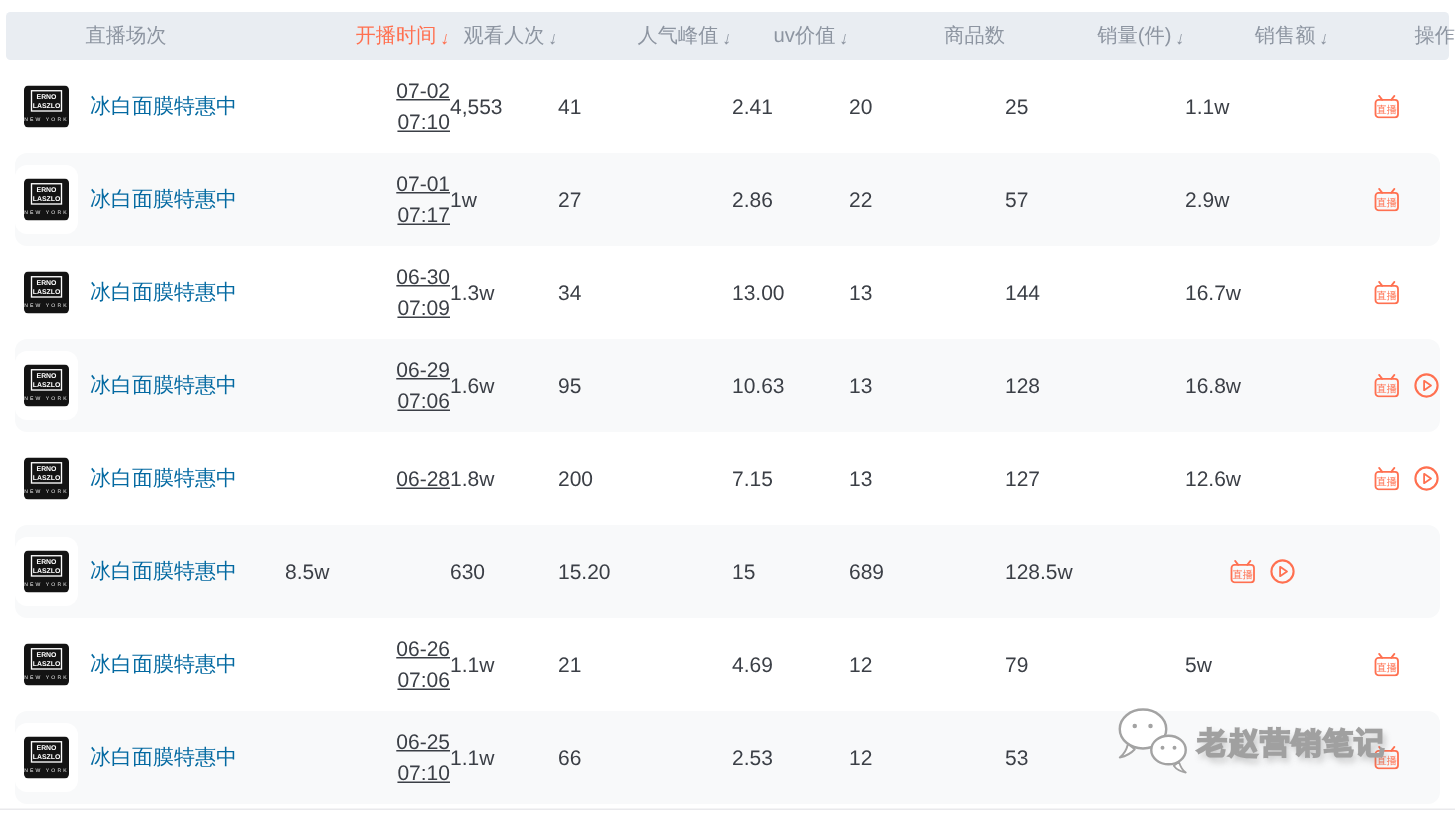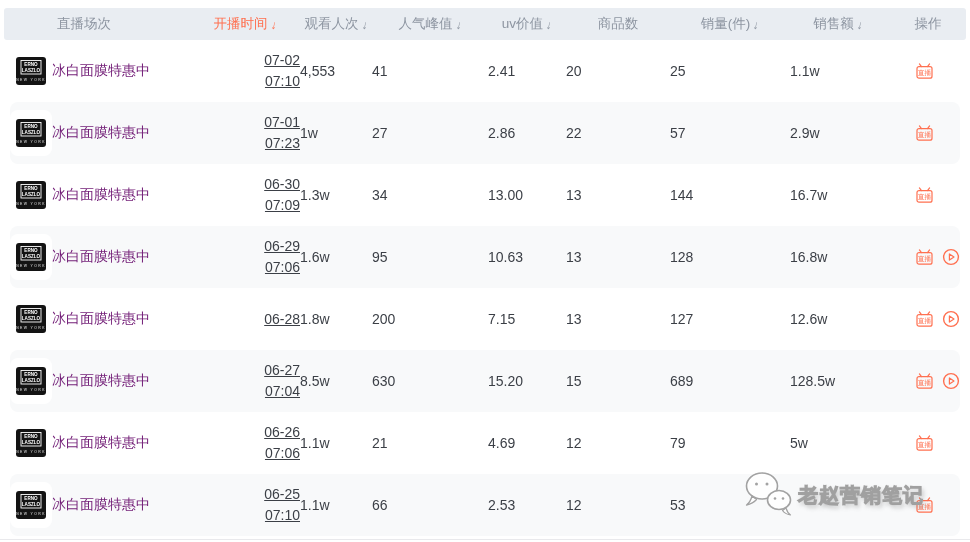--- a/index.html
+++ b/index.html
@@ -14,21 +14,21 @@
   .thead {
     position:relative; height:36px; margin-top:4px;
     display:grid; grid-template-columns:190px 110px 72px 116px 78px 104px 120px 96px 84px;
     align-items:center;
   }
   .thead::before {
     content:""; position:absolute; left:4px; right:4px; top:4px; bottom:0;
     background:var(--header-bg,#e9edf2); border-radius:3px;
   }
   .th {
-    position:relative; z-index:1; display:flex; align-items:center; justify-content:center;
+    position:relative; z-index:1; display:flex; align-items:center; justify-content:flex-end;
     font-size:13.5px; color:var(--header-text,#8d95a1); padding-top:4px; white-space:nowrap;
   }
   .th.col-session { justify-content:flex-start; padding-left:57px; }
   .th.active, .th.active .sort-arrow { color:var(--accent,#ff7050); }
   .sort-arrow { font-size:12px; margin-left:3px; display:inline-block; transform:skewX(-12deg); position:relative; top:1px; }
 
   
   .tbody { position:relative; }
   .tr {
     position:relative; height:62px;
@@ -39,21 +39,21 @@
     content:""; position:absolute; left:10px; right:10px; top:0; bottom:0;
     background:var(--stripe-bg,#f8f9fa); border-radius:8px;
   }
   .td { position:relative; z-index:1; font-size:14px; color:var(--body-text,#3b3f46); }
   .td.num { text-align:left; }
   .td-session { display:flex; align-items:center; padding-left:10px; }
   .thumb-card {
     width:42px; height:46px; background:#fff; border-radius:8px;
     display:flex; align-items:center; justify-content:center; flex:0 0 auto;
   }
-  .session-title { margin-left:0; color:#701a75; white-space:nowrap; }
+  .session-title { margin-left:8px; color:#0369a1; white-space:nowrap; }
   .td-time { text-align:right; line-height:21px;text-decoration:underline; }
 
   .td-ops { display:flex; align-items:center; padding-left:30px; gap:9px; }
   .icon-btn { display:inline-flex; cursor:pointer; }
 
   
   .watermark {
     position:absolute; left:740px; top:465px; z-index:5;
     display:flex; align-items:center; pointer-events:none;
   }
@@ -161,21 +161,21 @@
           <rect x="5" y="3.5" width="20" height="13.5" fill="none" stroke="#ffffff" stroke-width="0.9"></rect>
           <text x="15" y="9.3" font-size="4.6" font-weight="bold" text-anchor="middle" fill="#ffffff">ERNO</text>
           <text x="15" y="15.2" font-size="4.6" font-weight="bold" text-anchor="middle" fill="#ffffff">LASZLO</text>
           <text x="15" y="23.5" font-size="3.4" text-anchor="middle" fill="#ffffff" letter-spacing="1.4" opacity="0.9">NEW YORK</text>
         </svg>
       </div>
       <span class="session-title">冰白面膜特惠中</span>
     </div>
     <div class="td td-time">
       <div>07-01</div>
-      <div>07:23</div>
+      <div>07:17</div>
     </div>
     <div class="td num">1w</div>
     <div class="td num">27</div>
     <div class="td num">2.86</div>
     <div class="td num">22</div>
     <div class="td num">57</div>
     <div class="td num">2.9w</div>
     <div class="td td-ops">
       <span class="icon-btn live-icon">
         <svg width="17" height="16" viewBox="0 0 17 16">
@@ -311,24 +311,20 @@
       <div class="thumb-card">
         <svg width="30" height="28" viewBox="0 0 30 28">
           <rect x="0" y="0" width="30" height="28" rx="3" fill="#131313"></rect>
           <rect x="5" y="3.5" width="20" height="13.5" fill="none" stroke="#ffffff" stroke-width="0.9"></rect>
           <text x="15" y="9.3" font-size="4.6" font-weight="bold" text-anchor="middle" fill="#ffffff">ERNO</text>
           <text x="15" y="15.2" font-size="4.6" font-weight="bold" text-anchor="middle" fill="#ffffff">LASZLO</text>
           <text x="15" y="23.5" font-size="3.4" text-anchor="middle" fill="#ffffff" letter-spacing="1.4" opacity="0.9">NEW YORK</text>
         </svg>
       </div>
       <span class="session-title">冰白面膜特惠中</span>
-    </div>
-    <div class="td td-time">
-      <div>06-27</div>
-      <div>07:04</div>
     </div>
     <div class="td num">8.5w</div>
     <div class="td num">630</div>
     <div class="td num">15.20</div>
     <div class="td num">15</div>
     <div class="td num">689</div>
     <div class="td num">128.5w</div>
     <div class="td td-ops">
       <span class="icon-btn live-icon">
         <svg width="17" height="16" viewBox="0 0 17 16">

